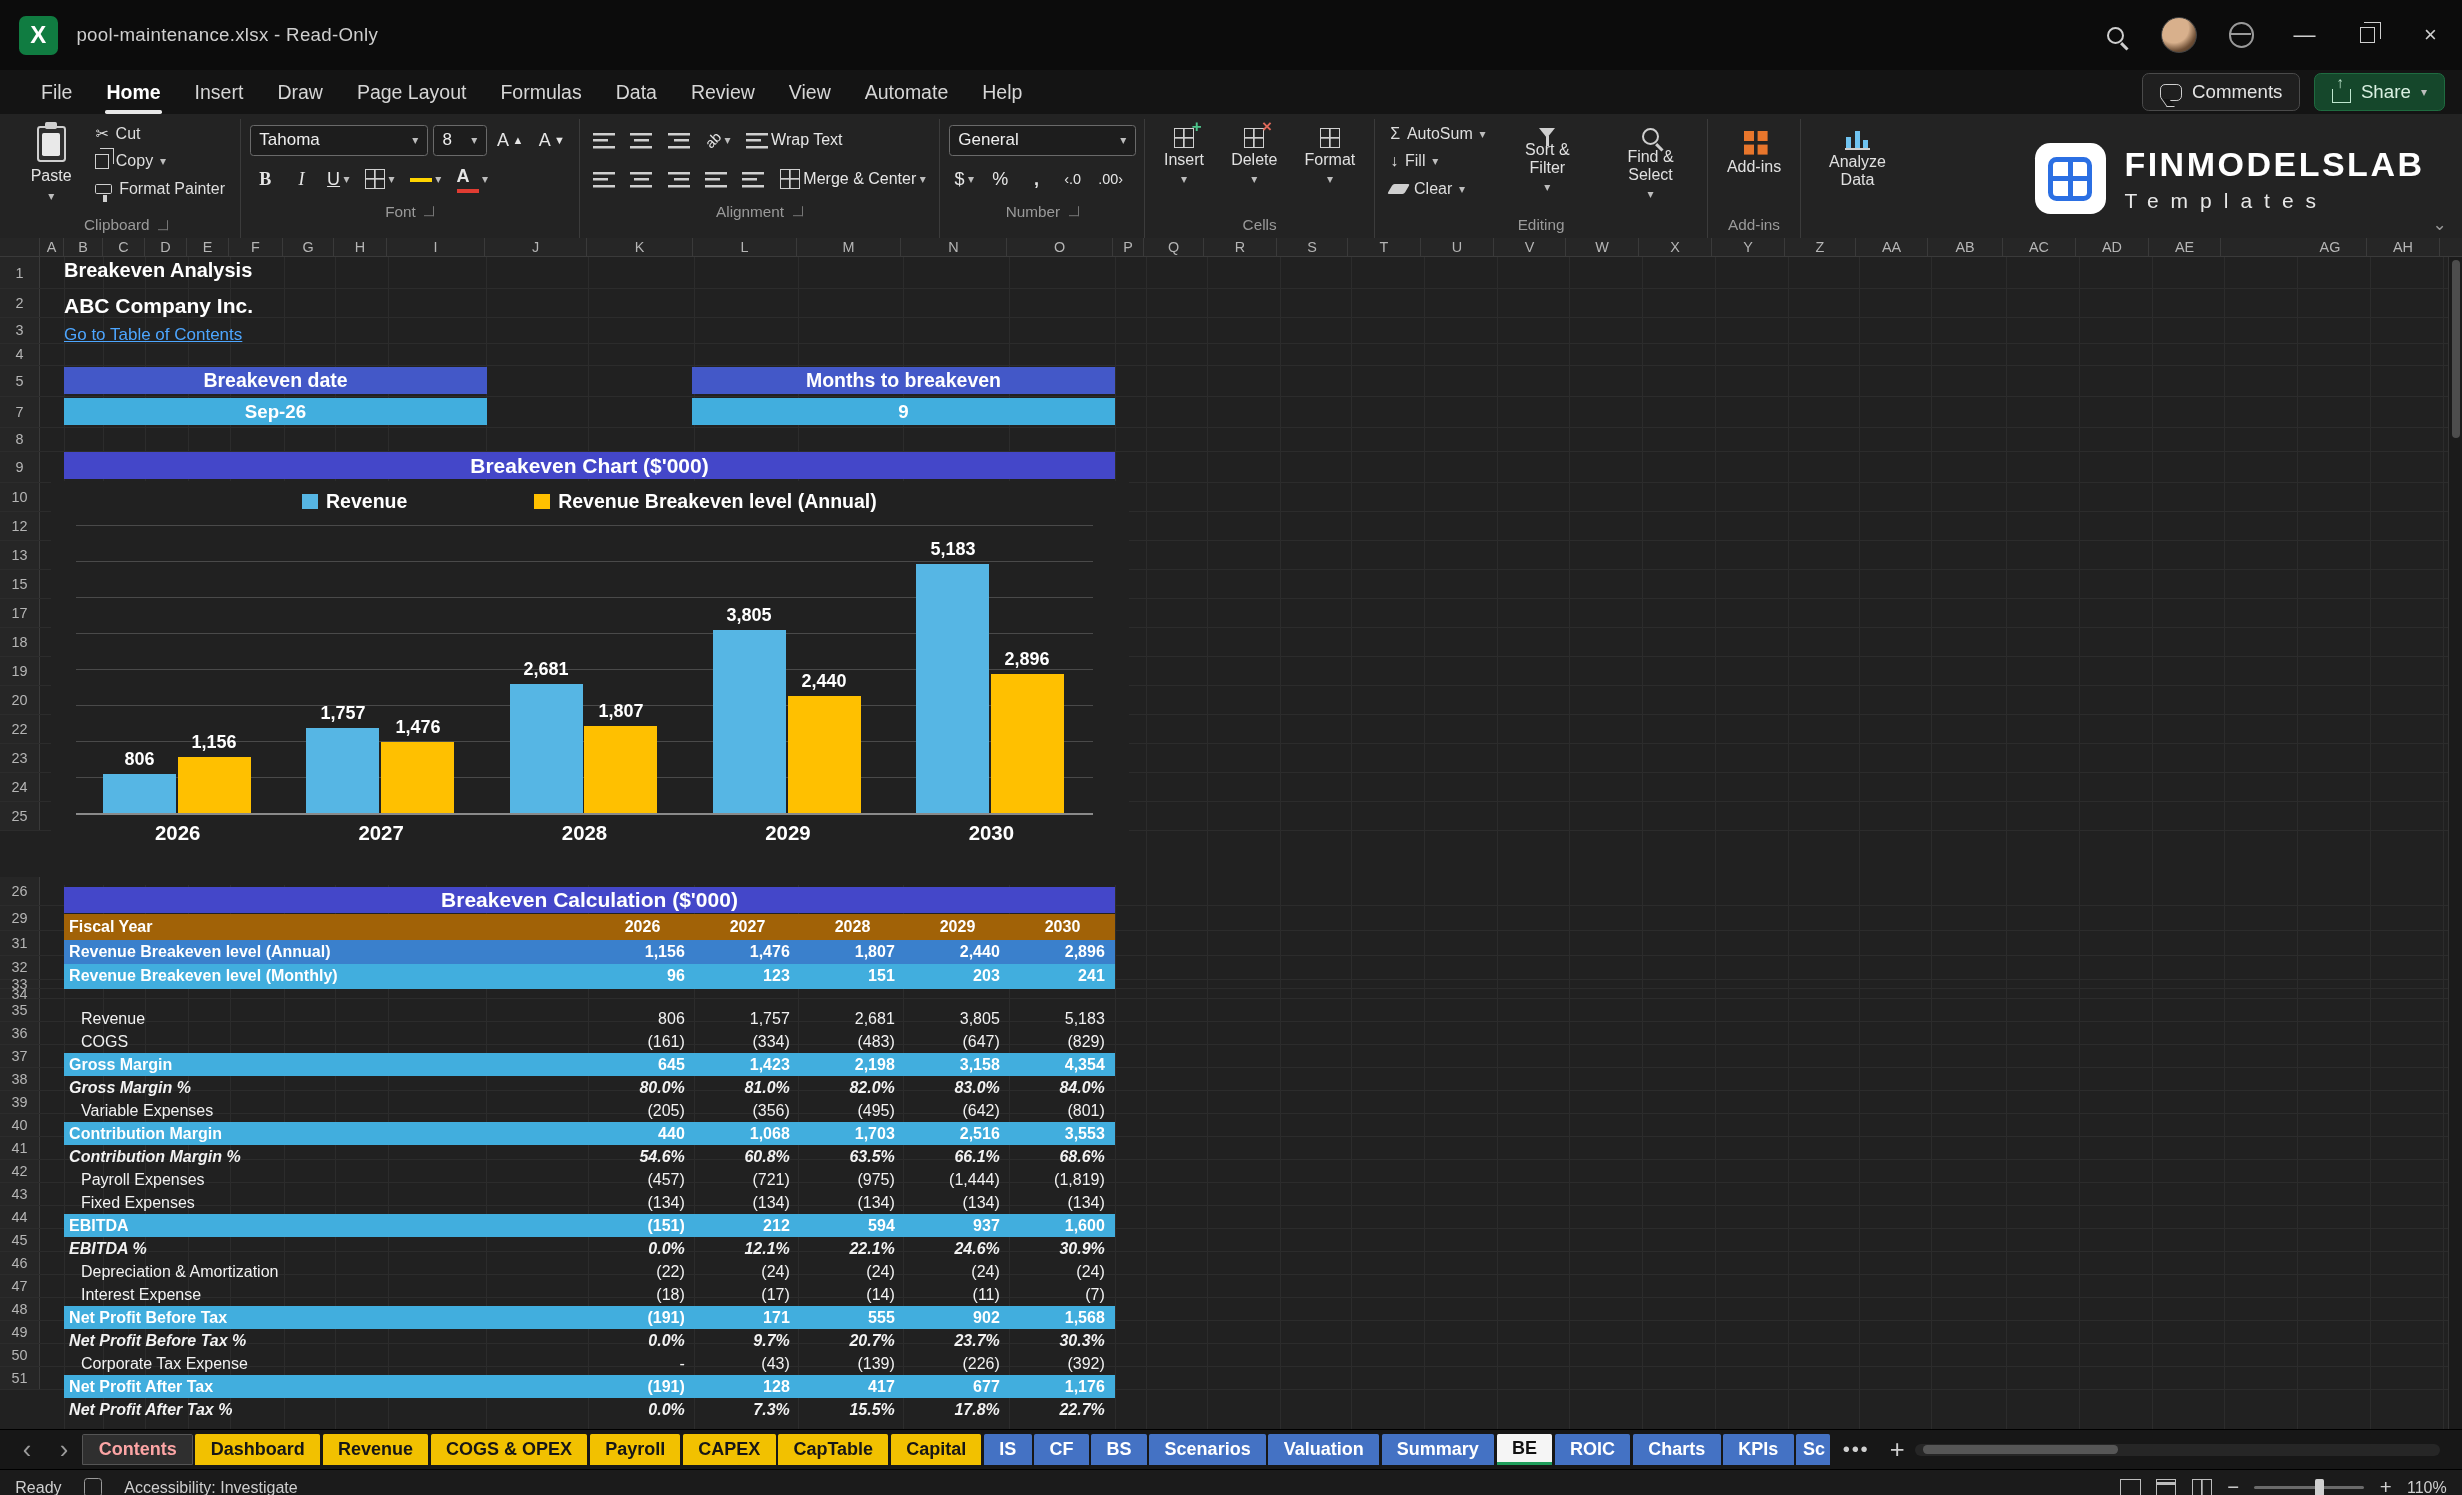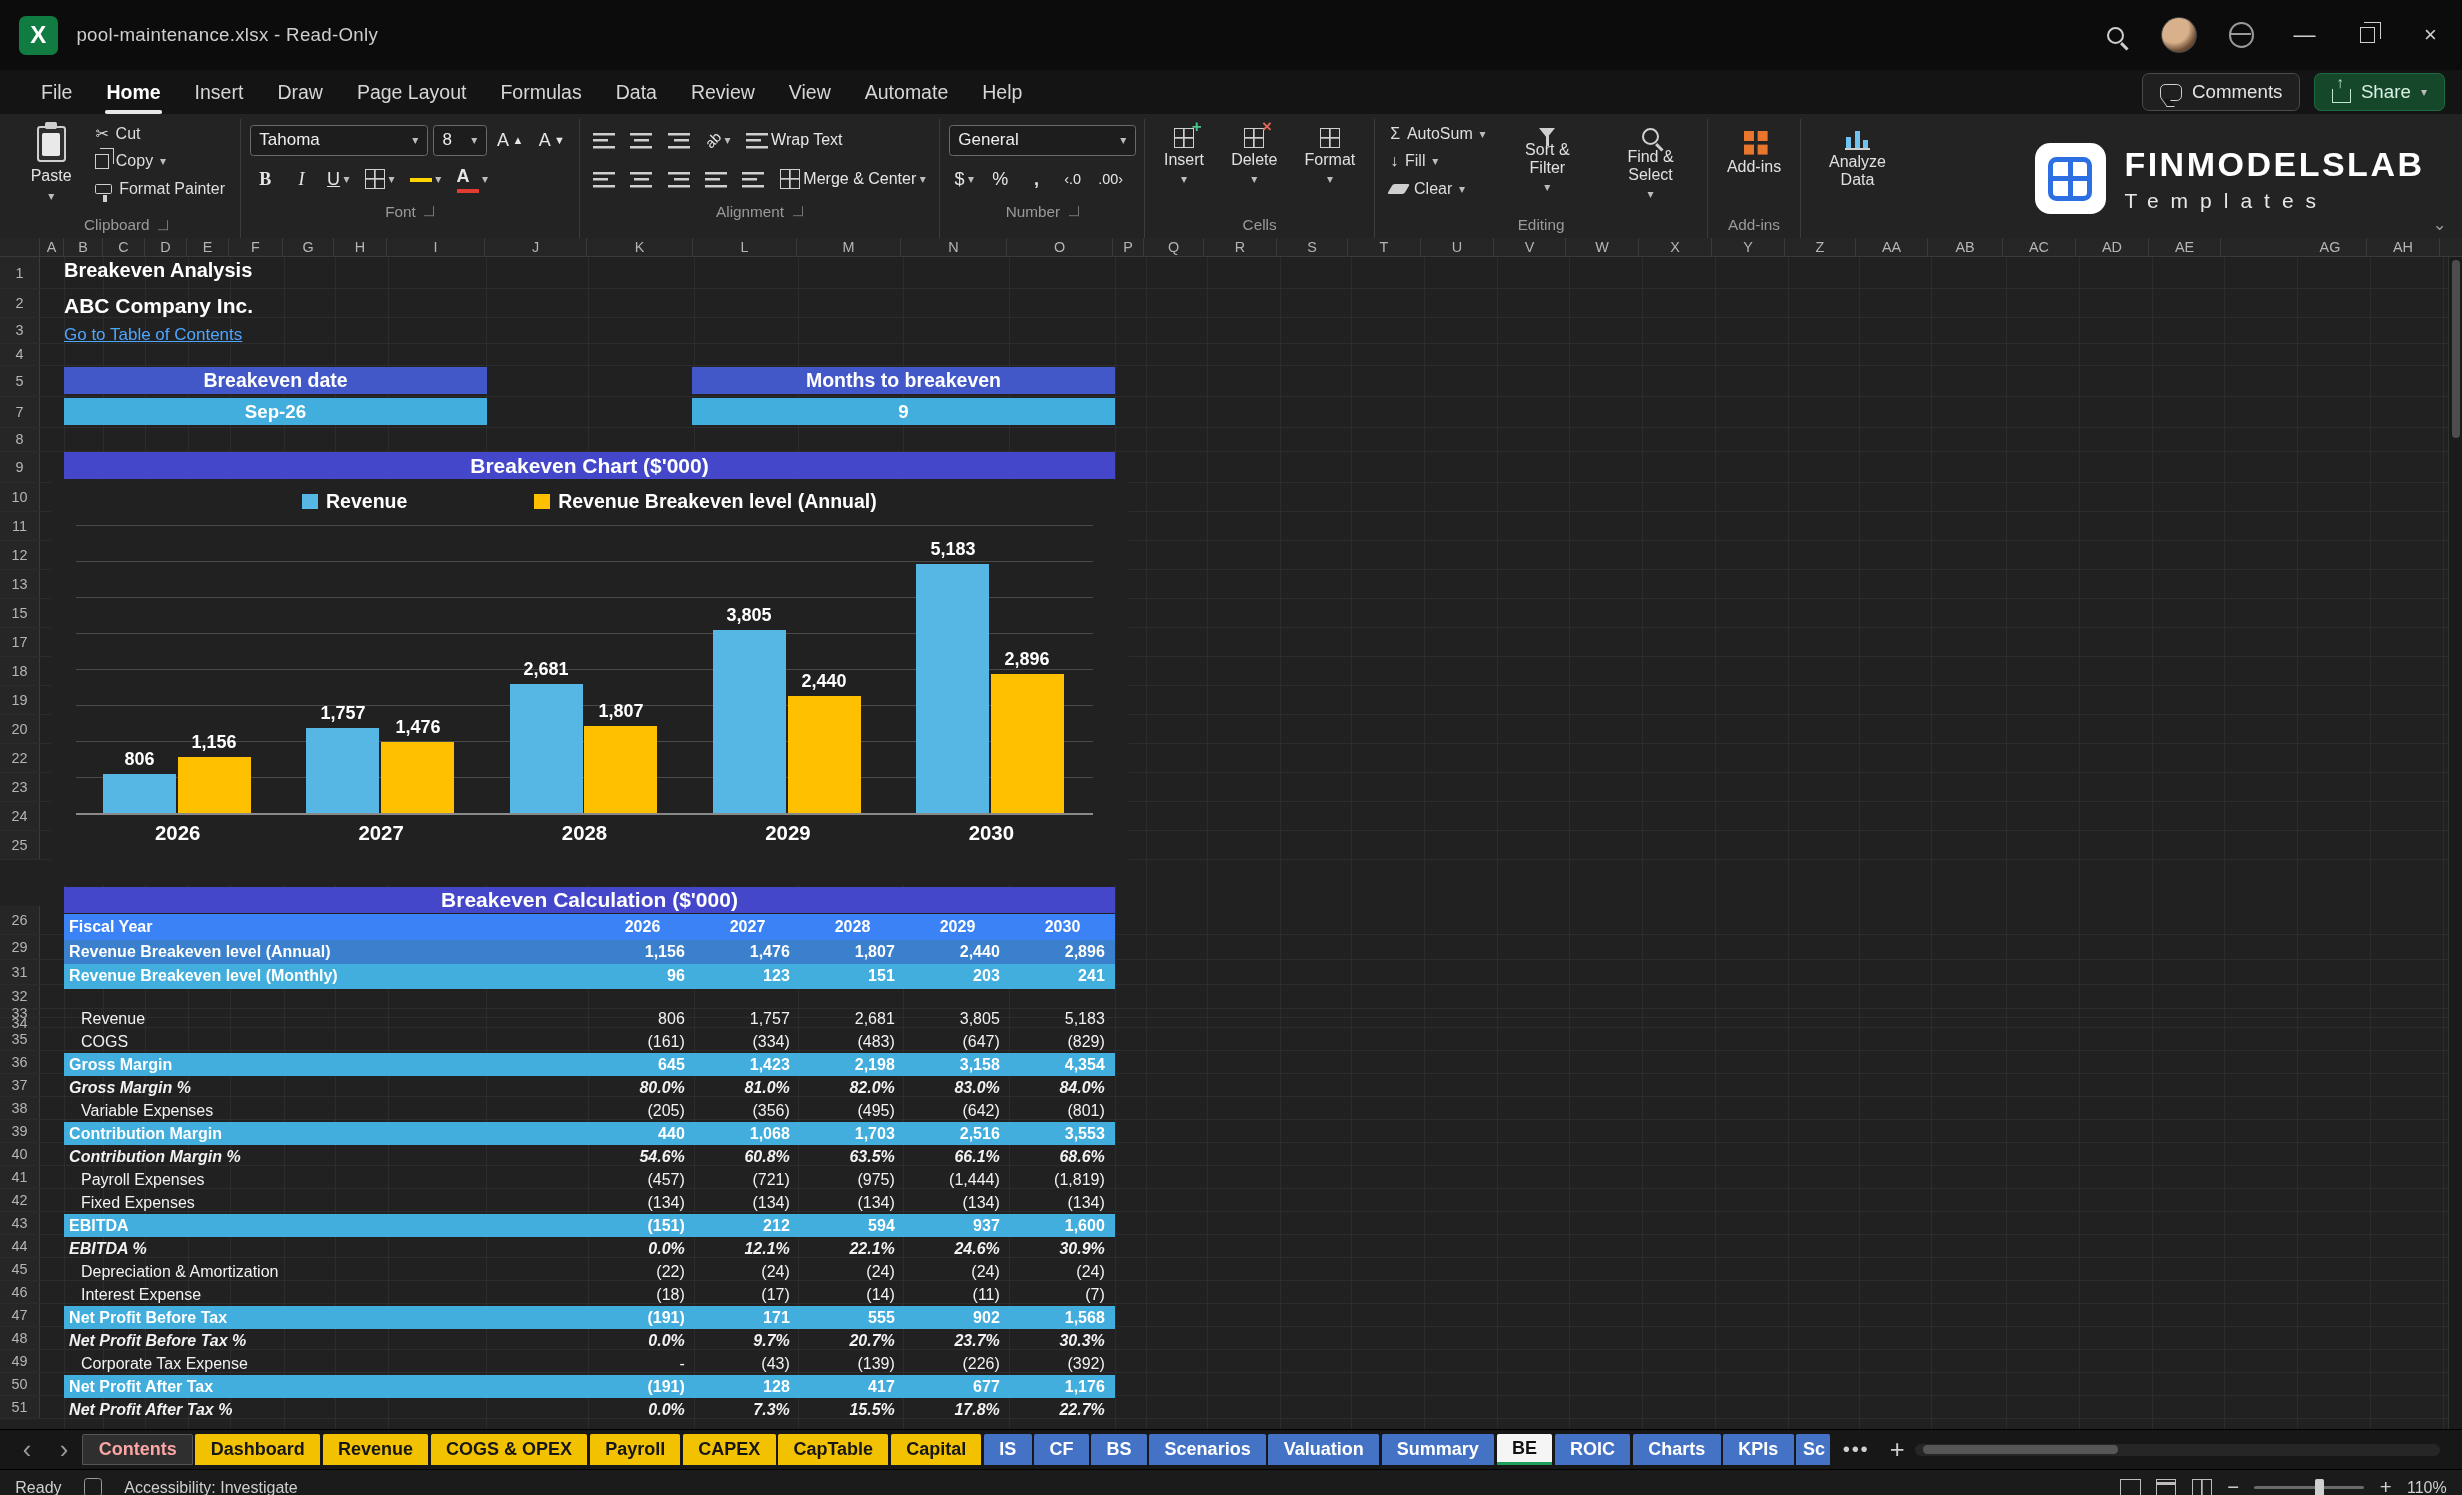--- a/index.html
+++ b/index.html
@@ -111,21 +111,21 @@
   .gline.axis { background:#8a8a8a; height:1.7px; }
   .bar { position:absolute; bottom:0; }
   .blabel { position:absolute; width:136px; text-align:center; font-size:18px; font-weight:600; color:#fff; }
   .xlabels { left:76px; top:565px; width:1017px; display:flex; height:27px; }
   .xlab { flex:1; text-align:center; font-size:20.4px; font-weight:bold; color:#fff; }
 
   .btable { left:64px; top:657px; width:1051px; display:flex; flex-direction:column; }
   .trow { display:flex; align-items:center; height:23px; font-size:16px; color:#f2f2f2; }
   .trow .lbl { flex:1; padding-left:5.1px; white-space:nowrap; overflow:hidden; }
   .trow .v { width:105px; flex:none; text-align:right; padding-right:10.2px; }
-  .trow.thead { height:25.5px; background:#3b82f6; font-weight:bold; color:#fff; }
+  .trow.thead { height:25.5px; background:#a16207; font-weight:bold; color:#fff; }
   .trow.thead .v { text-align:center; padding-right:0; }
   .trow.annual { height:24.6px; background:#3a80cc; font-weight:bold; color:#fff; }
   .trow.monthly { height:24.6px; background:#41aede; font-weight:bold; color:#fff; }
   .trow.total { background:#41aede; font-weight:bold; color:#fff; }
   .trow.pct { font-weight:bold; font-style:italic; }
   .trow.plain .lbl { padding-left:17px; }
   .trow.spacer { height:18.7px; }
 
   
   .tabbar { position:absolute; left:0; right:0; top:1429px; height:40px; background:#171717; border-top:0.8px solid #000; display:flex; align-items:center; padding:0 8.5px; }
@@ -503,23 +503,20 @@
         <div class="grow" style="height: 24px;">
           <div class="rn">8</div>
         </div>
         <div class="grow" style="height: 31px;">
           <div class="rn">9</div>
         </div>
         <div class="grow" style="height: 29px;">
           <div class="rn">10</div>
         </div>
         <div class="grow" style="height: 29px;">
-          <div class="rn">11</div>
-        </div>
-        <div class="grow" style="height: 29px;">
           <div class="rn">12</div>
         </div>
         <div class="grow" style="height: 29px;">
           <div class="rn">13</div>
         </div>
         <div class="grow" style="height: 29px;">
           <div class="rn">15</div>
         </div>
         <div class="grow" style="height: 29px;">
           <div class="rn">17</div>

